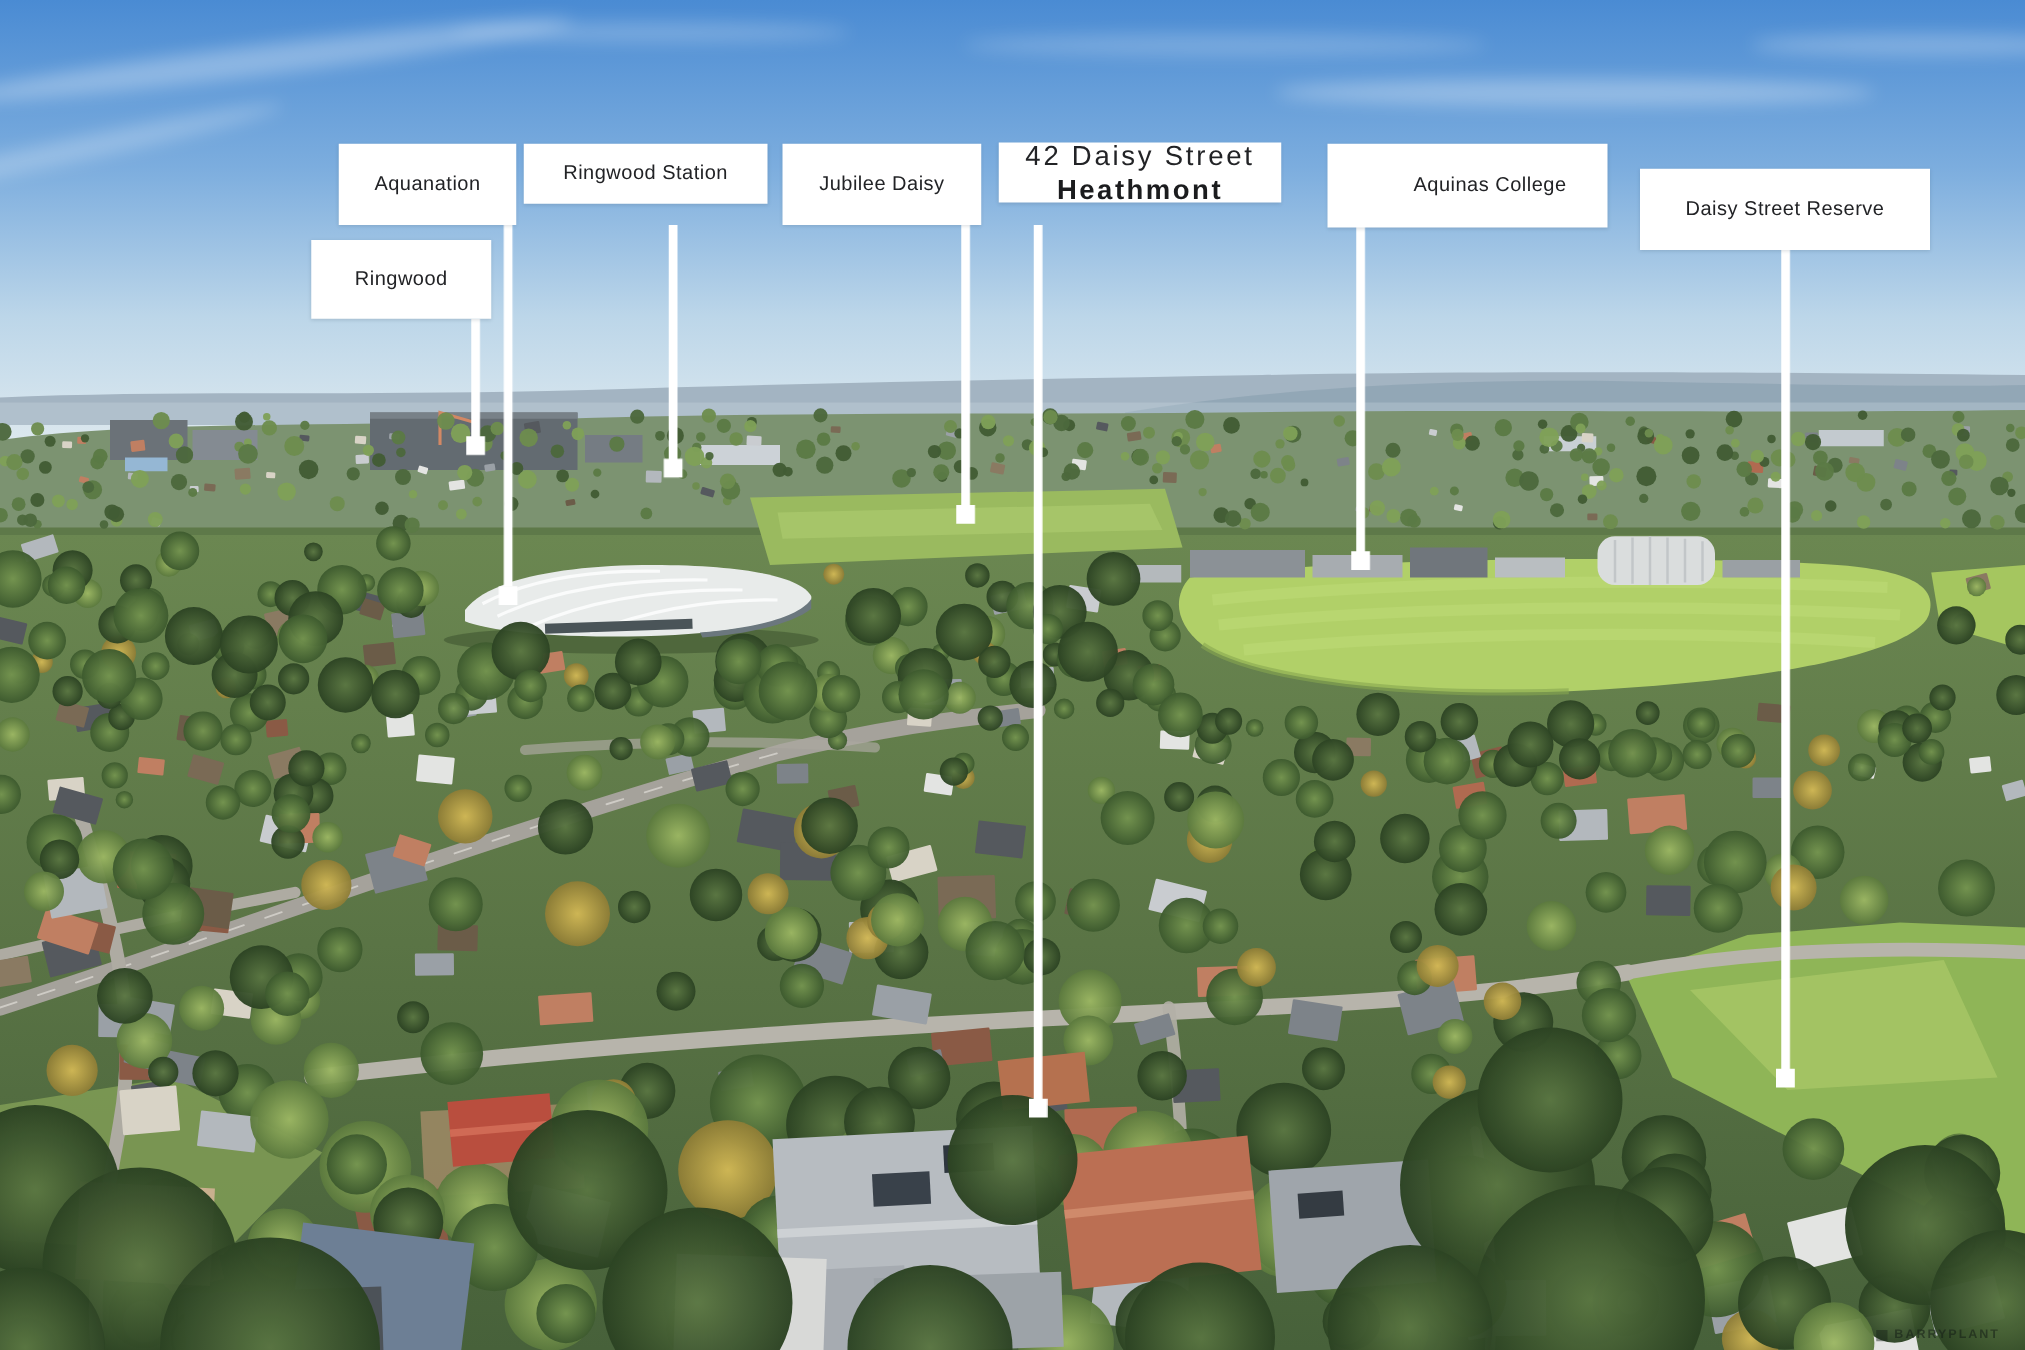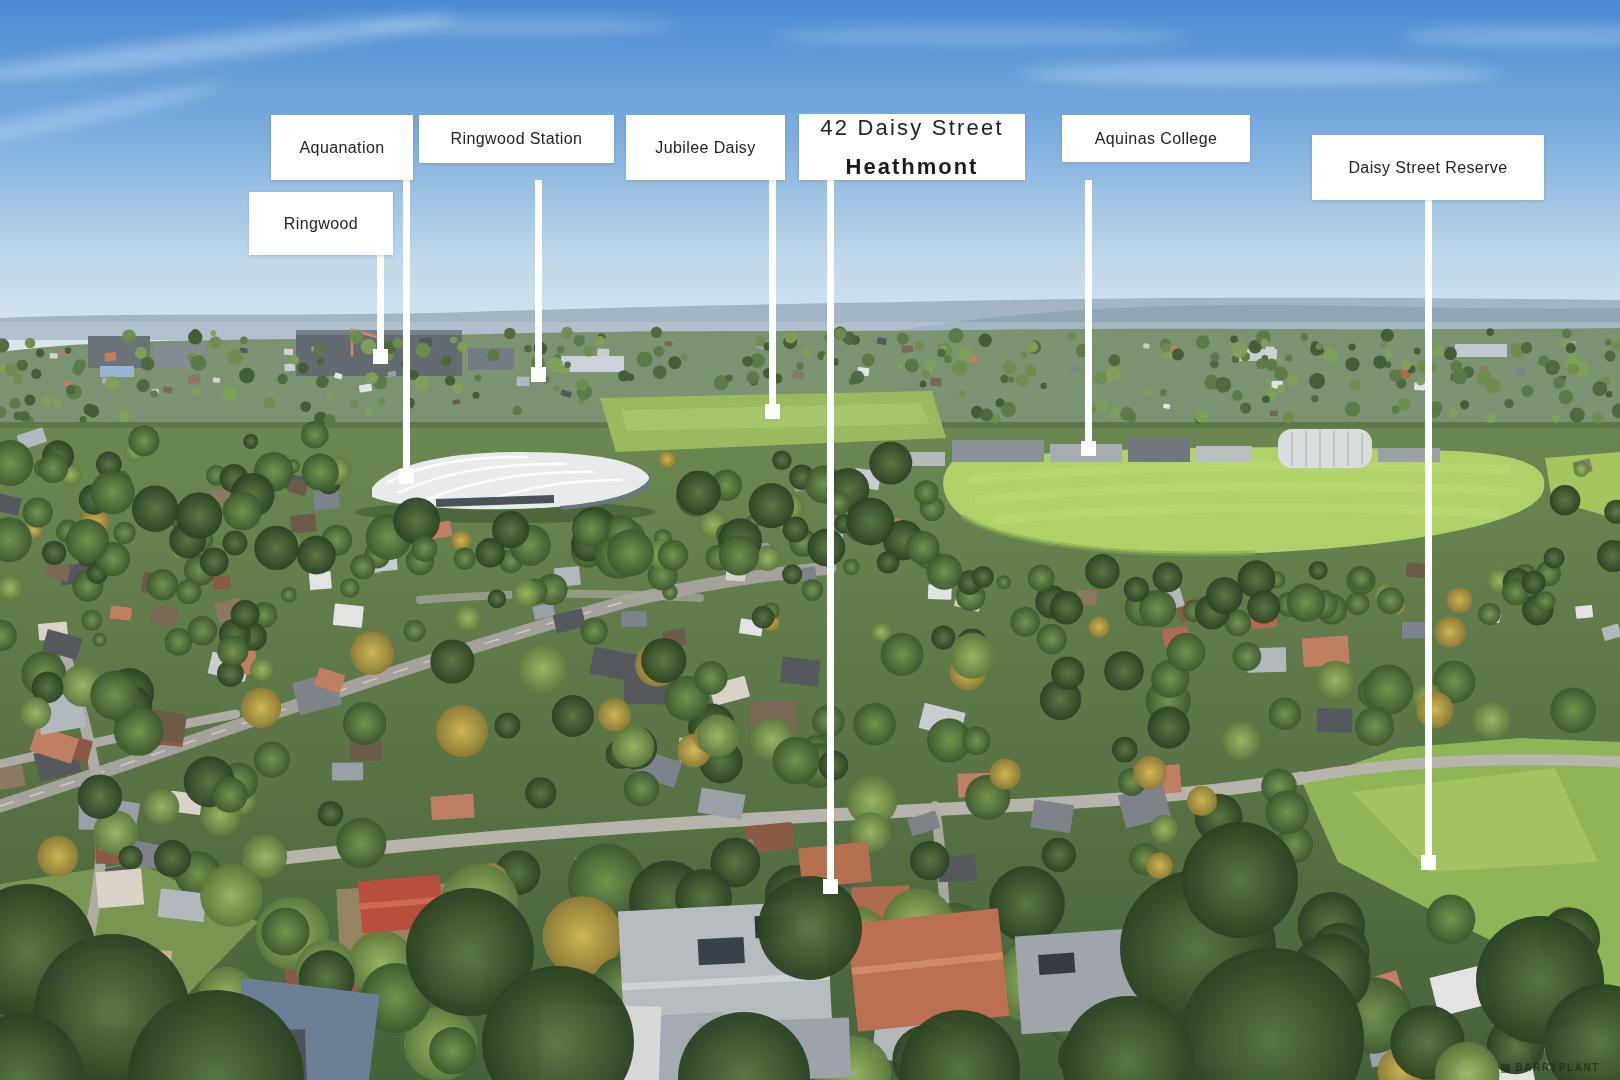--- a/index.html
+++ b/index.html
@@ -1049,30 +1049,30 @@
     <div class="callout-marker" style="left:765px;top:404px;"></div>
     <div class="callout-box" style="left:626px;top:115px;width:159px;height:65px;">
       <span class="callout-title">Jubilee Daisy</span>
 
     </div>
   </div>
 
   <div>
     <div class="callout-line" style="left:827px;top:180px;height:700px;"></div>
     <div class="callout-marker" style="left:823px;top:879px;"></div>
-    <div class="callout-box two-line" style="left:799px;top:114px;width:226px;height:66px;justify-content:space-between;">
+    <div class="callout-box two-line" style="left:799px;top:114px;width:226px;height:48px;">
       <span class="callout-title">42 Daisy Street</span>
       <span class="callout-subtitle">Heathmont</span>
     </div>
   </div>
 
   <div>
     <div class="callout-line" style="left:1085px;top:180px;height:262px;"></div>
     <div class="callout-marker" style="left:1081px;top:441px;"></div>
-    <div class="callout-box" style="left:1062px;top:115px;width:188px;height:47px;">
+    <div class="callout-box" style="left:1062px;top:115px;width:188px;height:67px;padding-left:36px;">
       <span class="callout-title">Aquinas College</span>
 
     </div>
   </div>
 
   <div>
     <div class="callout-line" style="left:1425px;top:180px;height:676px;"></div>
     <div class="callout-marker" style="left:1421px;top:855px;"></div>
     <div class="callout-box" style="left:1312px;top:115px;width:232px;height:65px;margin-top:20px;">
       <span class="callout-title">Daisy Street Reserve</span>

